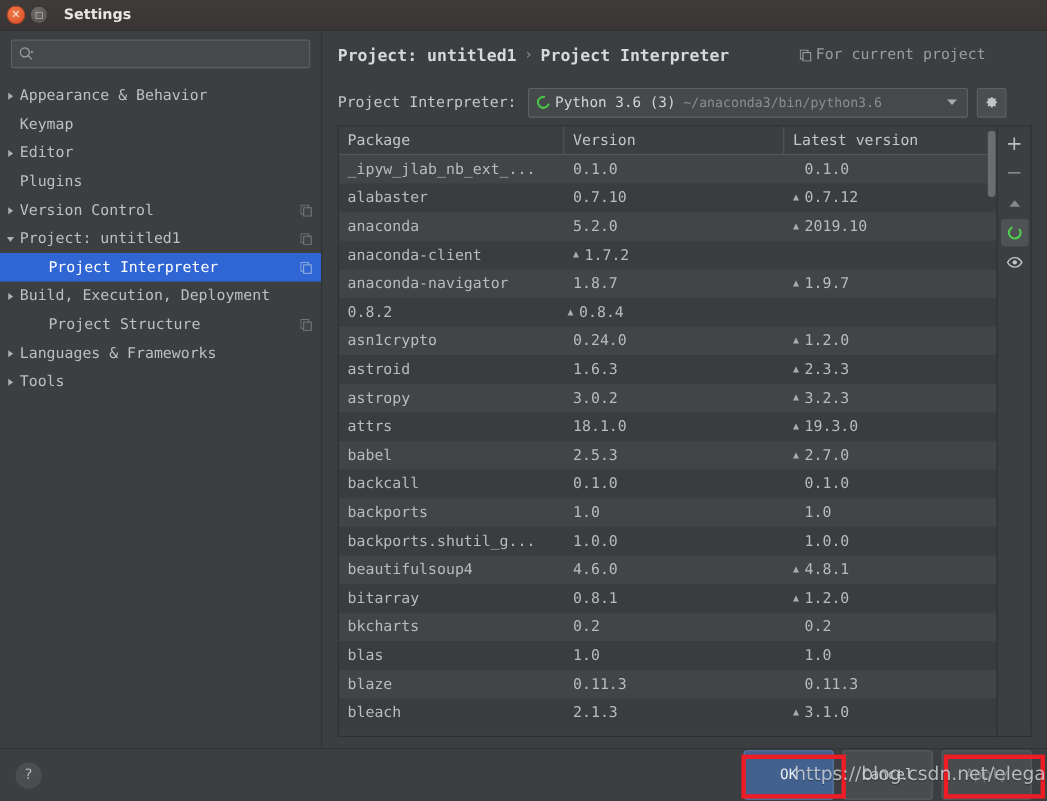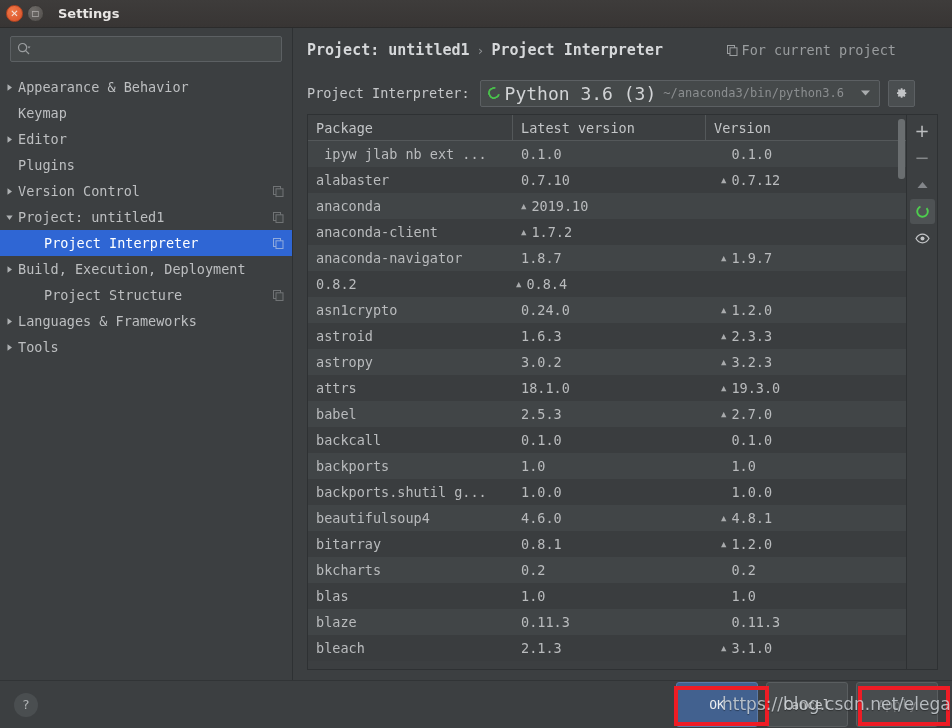--- a/index.html
+++ b/index.html
@@ -193,21 +193,21 @@
   }
   .green-ring {
     width: 12px; height: 12px;
     border: 2px solid #49c24b;
     border-radius: 50%;
     border-right-color: transparent;
     flex: 0 0 12px;
     margin-right: 5px;
     transform: rotate(-30deg);
   }
-  .combo-name { color: #d2d4d6; font-size: 18px; white-space: nowrap; }
+  .combo-name { color: #d2d4d6; font-size: 13px; white-space: nowrap; }
   .combo-path { color: #8b8e90; font-size: 12px; margin-left: 7px; white-space: nowrap; overflow: hidden; text-overflow: ellipsis; }
   .combo-arrow { margin-left: auto; padding: 0 7px; }
   .combo-arrow svg { display:block; }
 
   .gear-btn {
     width: 27px; height: 27px;
     margin-left: 8px;
     background: #4a4e50;
     border: 1px solid #5c6063;
     border-radius: 2px;
@@ -555,42 +555,43 @@
             </svg>
           </span>
         </div>
       </div>
 
       <div class="table-area">
 
         <div class="table-wrap">
           <div class="thead">
             <div class="th col-pkg">Package</div>
+            <div class="th col-ver">Version</div>
             <div class="th col-latest">Latest version</div>
-            <div class="th col-ver">Version</div>
           </div>
           <div class="tbody" id="tbody">
               <div class="tr odd">
                 <div class="td col-pkg">_ipyw_jlab_nb_ext_...</div>
                 <div class="td col-ver">0.1.0</div>
                 <div class="td col-latest">
                   <span class="upmark hidden">▲</span>
                   <span>0.1.0</span>
                 </div>
               </div>
               <div class="tr even">
                 <div class="td col-pkg">alabaster</div>
                 <div class="td col-ver">0.7.10</div>
                 <div class="td col-latest">
                   <span class="upmark">▲</span>
                   <span>0.7.12</span>
                 </div>
               </div>
               <div class="tr odd">
                 <div class="td col-pkg">anaconda</div>
+                <div class="td col-ver">5.2.0</div>
                 <div class="td col-latest">
                   <span class="upmark">▲</span>
                   <span>2019.10</span>
                 </div>
               </div>
               <div class="tr even">
                 <div class="td col-pkg">anaconda-client</div>
                 <div class="td col-latest">
                   <span class="upmark">▲</span>
                   <span>1.7.2</span>

